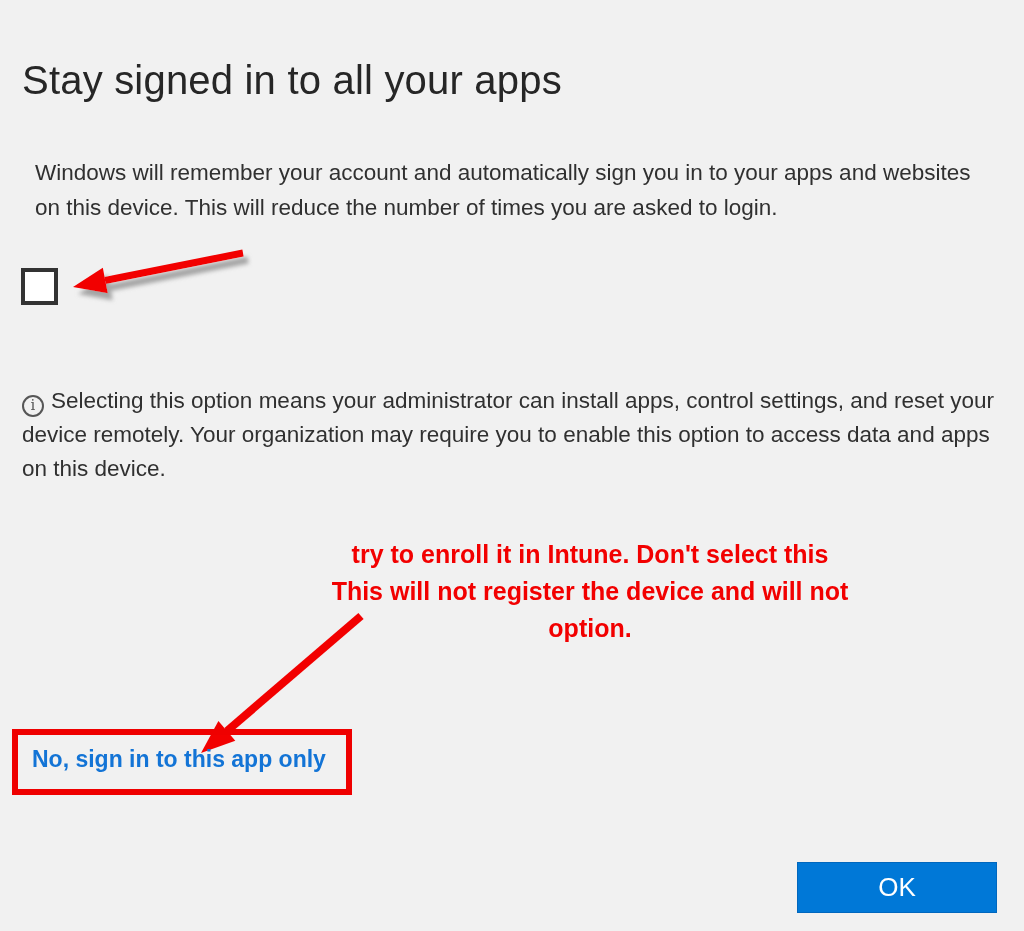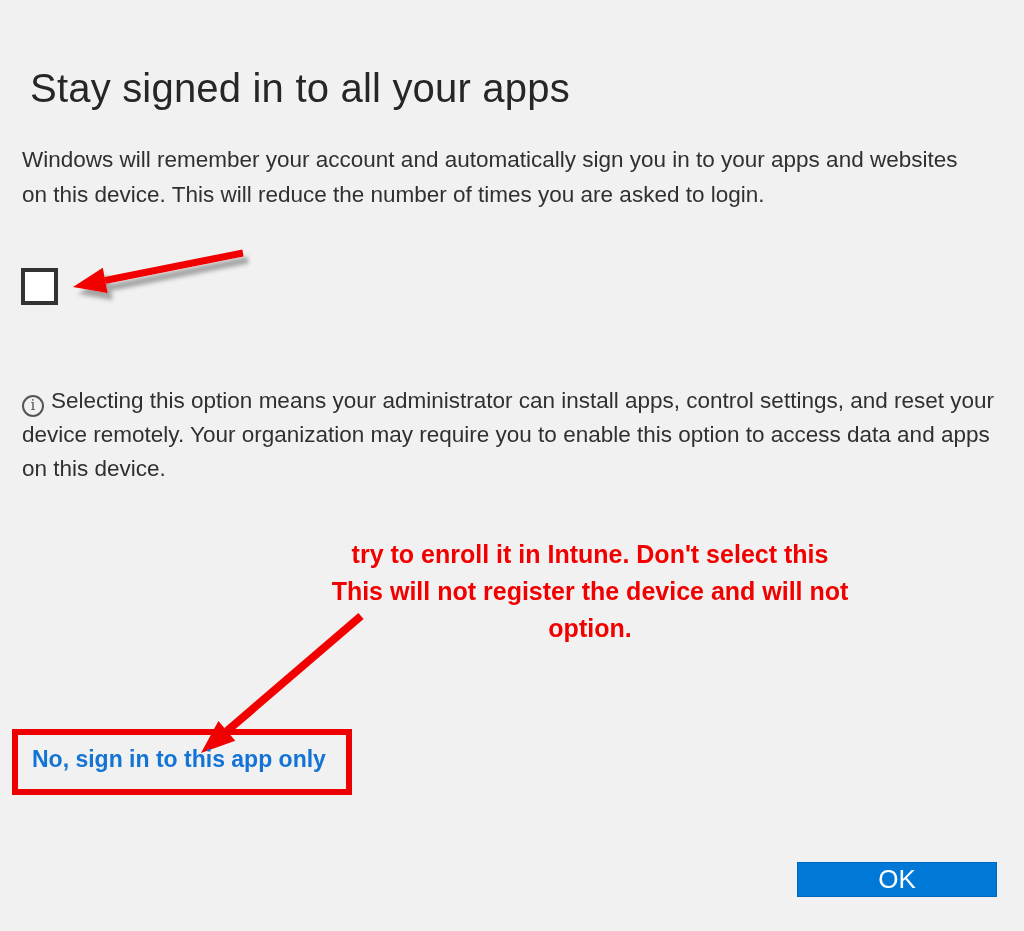--- a/index.html
+++ b/index.html
@@ -16,32 +16,32 @@
   }
   .screen {
     position: relative;
     width: 1024px;
     height: 931px;
   }
   .title {
     position: absolute;
     left: 22px;
     top: 58px;
-    margin: 8px;
+    margin: 0;
     font-size: 40px;
     font-weight: 300;
     letter-spacing: 0.2px;
     color: #262626;
   }
   .desc {
     position: absolute;
     left: 22px;
     top: 143px;
     width: 950px;
-    margin: 0;
+    margin: 13px;
     font-size: 22.5px;
     line-height: 34.5px;
     color: #303030;
   }
   .checkbox {
     position: absolute;
     left: 21px;
     top: 268px;
     width: 29px;
     height: 29px;
@@ -121,21 +121,21 @@
     color: #1374d6;
     text-decoration: none;
     cursor: pointer;
     white-space: nowrap;
   }
   .ok {
     position: absolute;
     left: 797px;
     top: 862px;
     width: 200px;
-    height: 35px;
+    height: 51px;
     background: #0078d7;
     border: 1px solid #0067be;
     color: #ffffff;
     font-family: "Liberation Sans", "DejaVu Sans", sans-serif;
     font-size: 26px;
     font-weight: 400;
     cursor: pointer;
     padding: 0;
   }
 </style>

